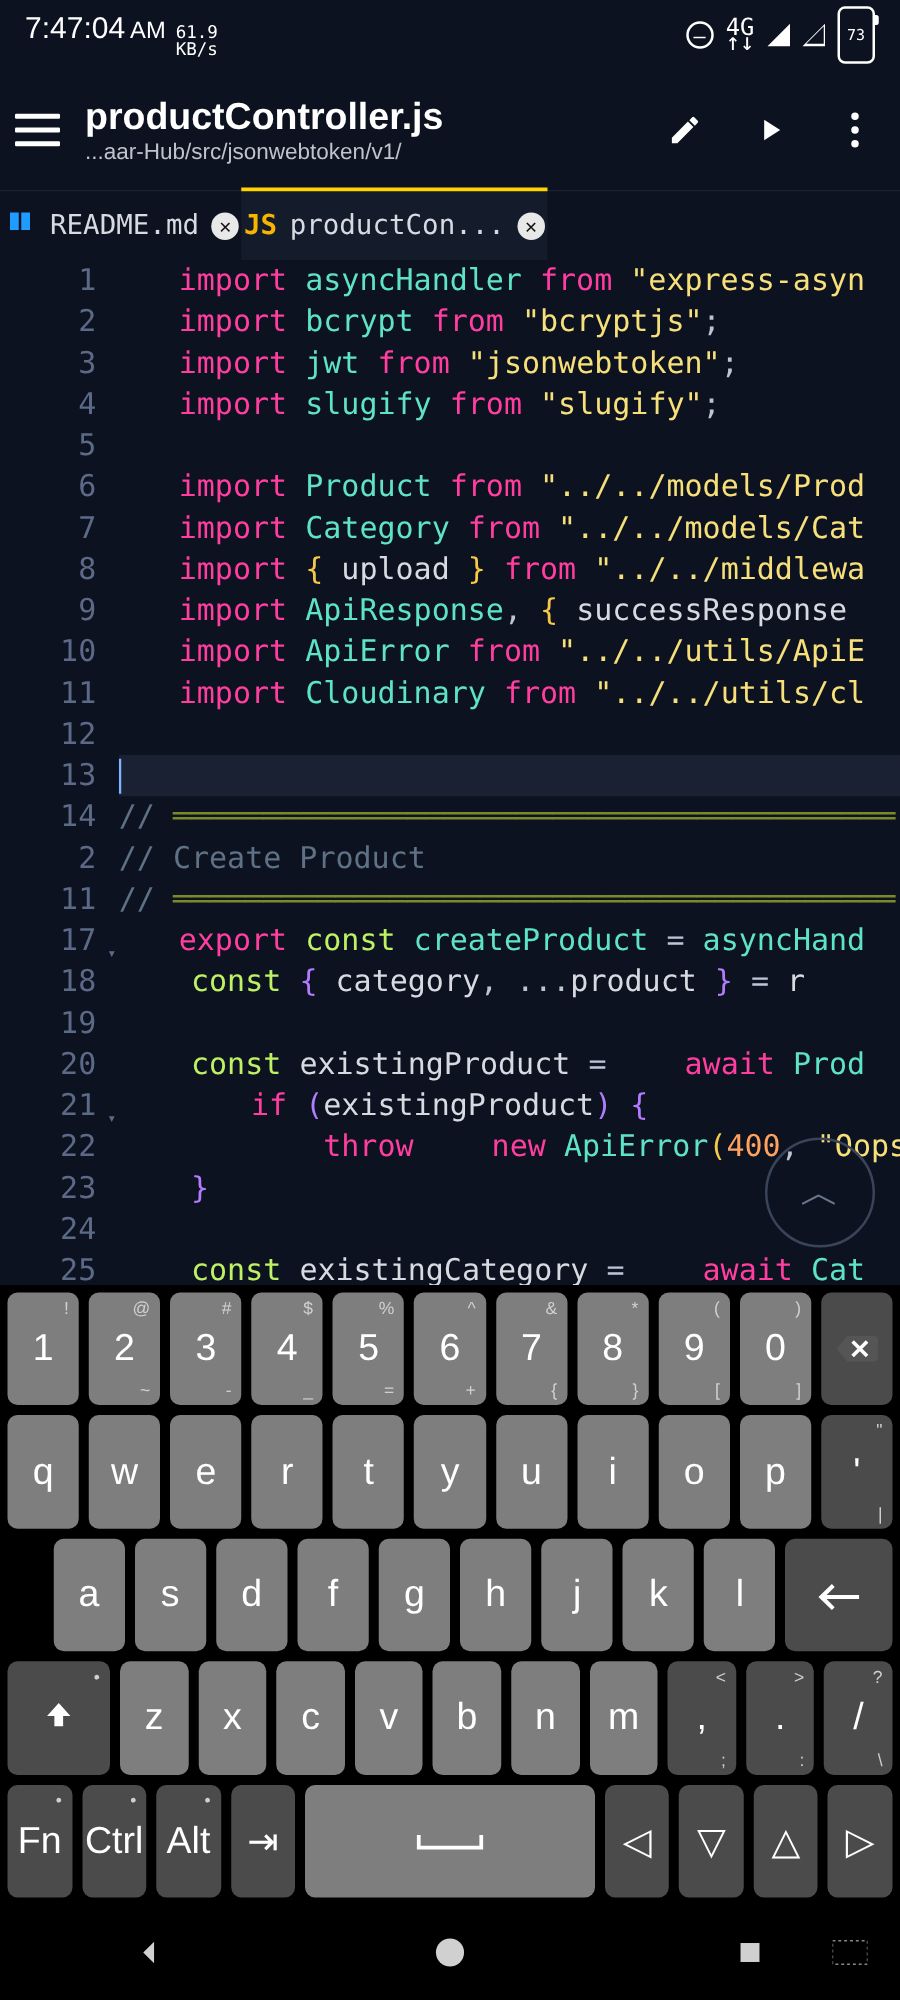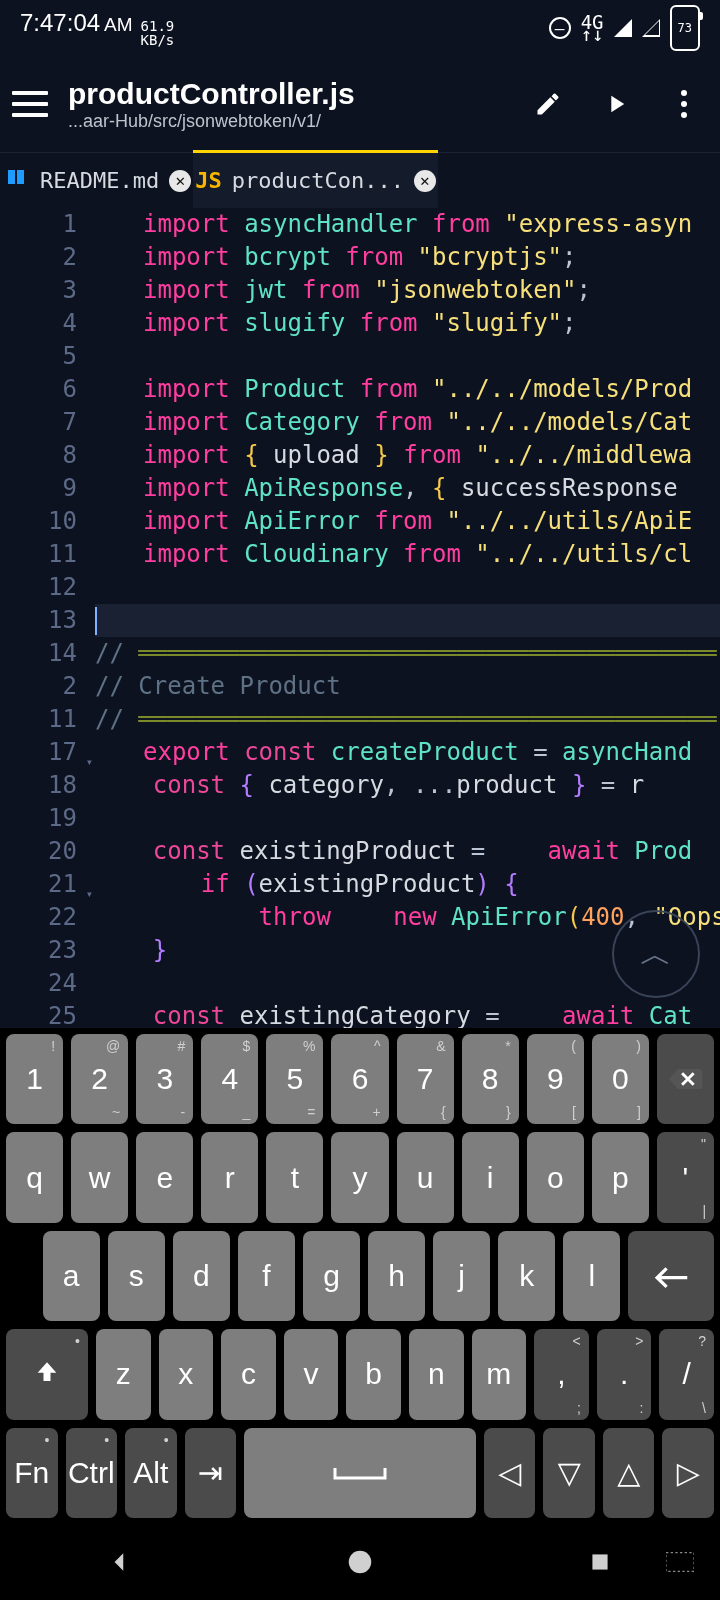--- a/index.html
+++ b/index.html
@@ -47,21 +47,21 @@
   .code .cursorline{background:#1a2133;position:relative;}
   .cursor{display:inline-block;width:2px;height:28px;background:#7fb3ff;vertical-align:middle;}
   .kw{color:#ff3ea0;margin-left:48px;}
   .ident{color:#5fe3c7;}
   .from{color:#ff3ea0;}
   .str{color:#f7e07a;}
   .punc{color:#bcc5d6;}
   .brace{color:#f7c948;}
   .br2{color:#b37cff;}
   .cmt{color:#5f7185;}
-  .kw2{color:#ec4899;}
+  .kw2{color:#bef264;}
   .num{color:#ffa25e;margin-top:23px;}
   .fn{color:#5fe3c7;}
   .id2{color:#d7dae0;text-align:right;}
   .guide{color:#2a3244;}
   .scrollup{position:absolute;right:20px;bottom:30px;width:88px;height:88px;border-radius:50%;border:2px solid #3a4458;display:flex;align-items:center;justify-content:center;color:#6a768c;font-size:32px;}
   
   .kbd{background:#000;padding:6px;height:496px;display:flex;flex-direction:column;gap:8px;}
   .krow{display:flex;gap:8px;flex:1;}
   .key{flex:1;border-radius:8px;display:flex;align-items:center;justify-content:center;font-size:30px;color:#fff;font-family:sans-serif;position:relative;cursor:pointer;user-select:none;}
   .key.light{background:#7e7e7e;}

